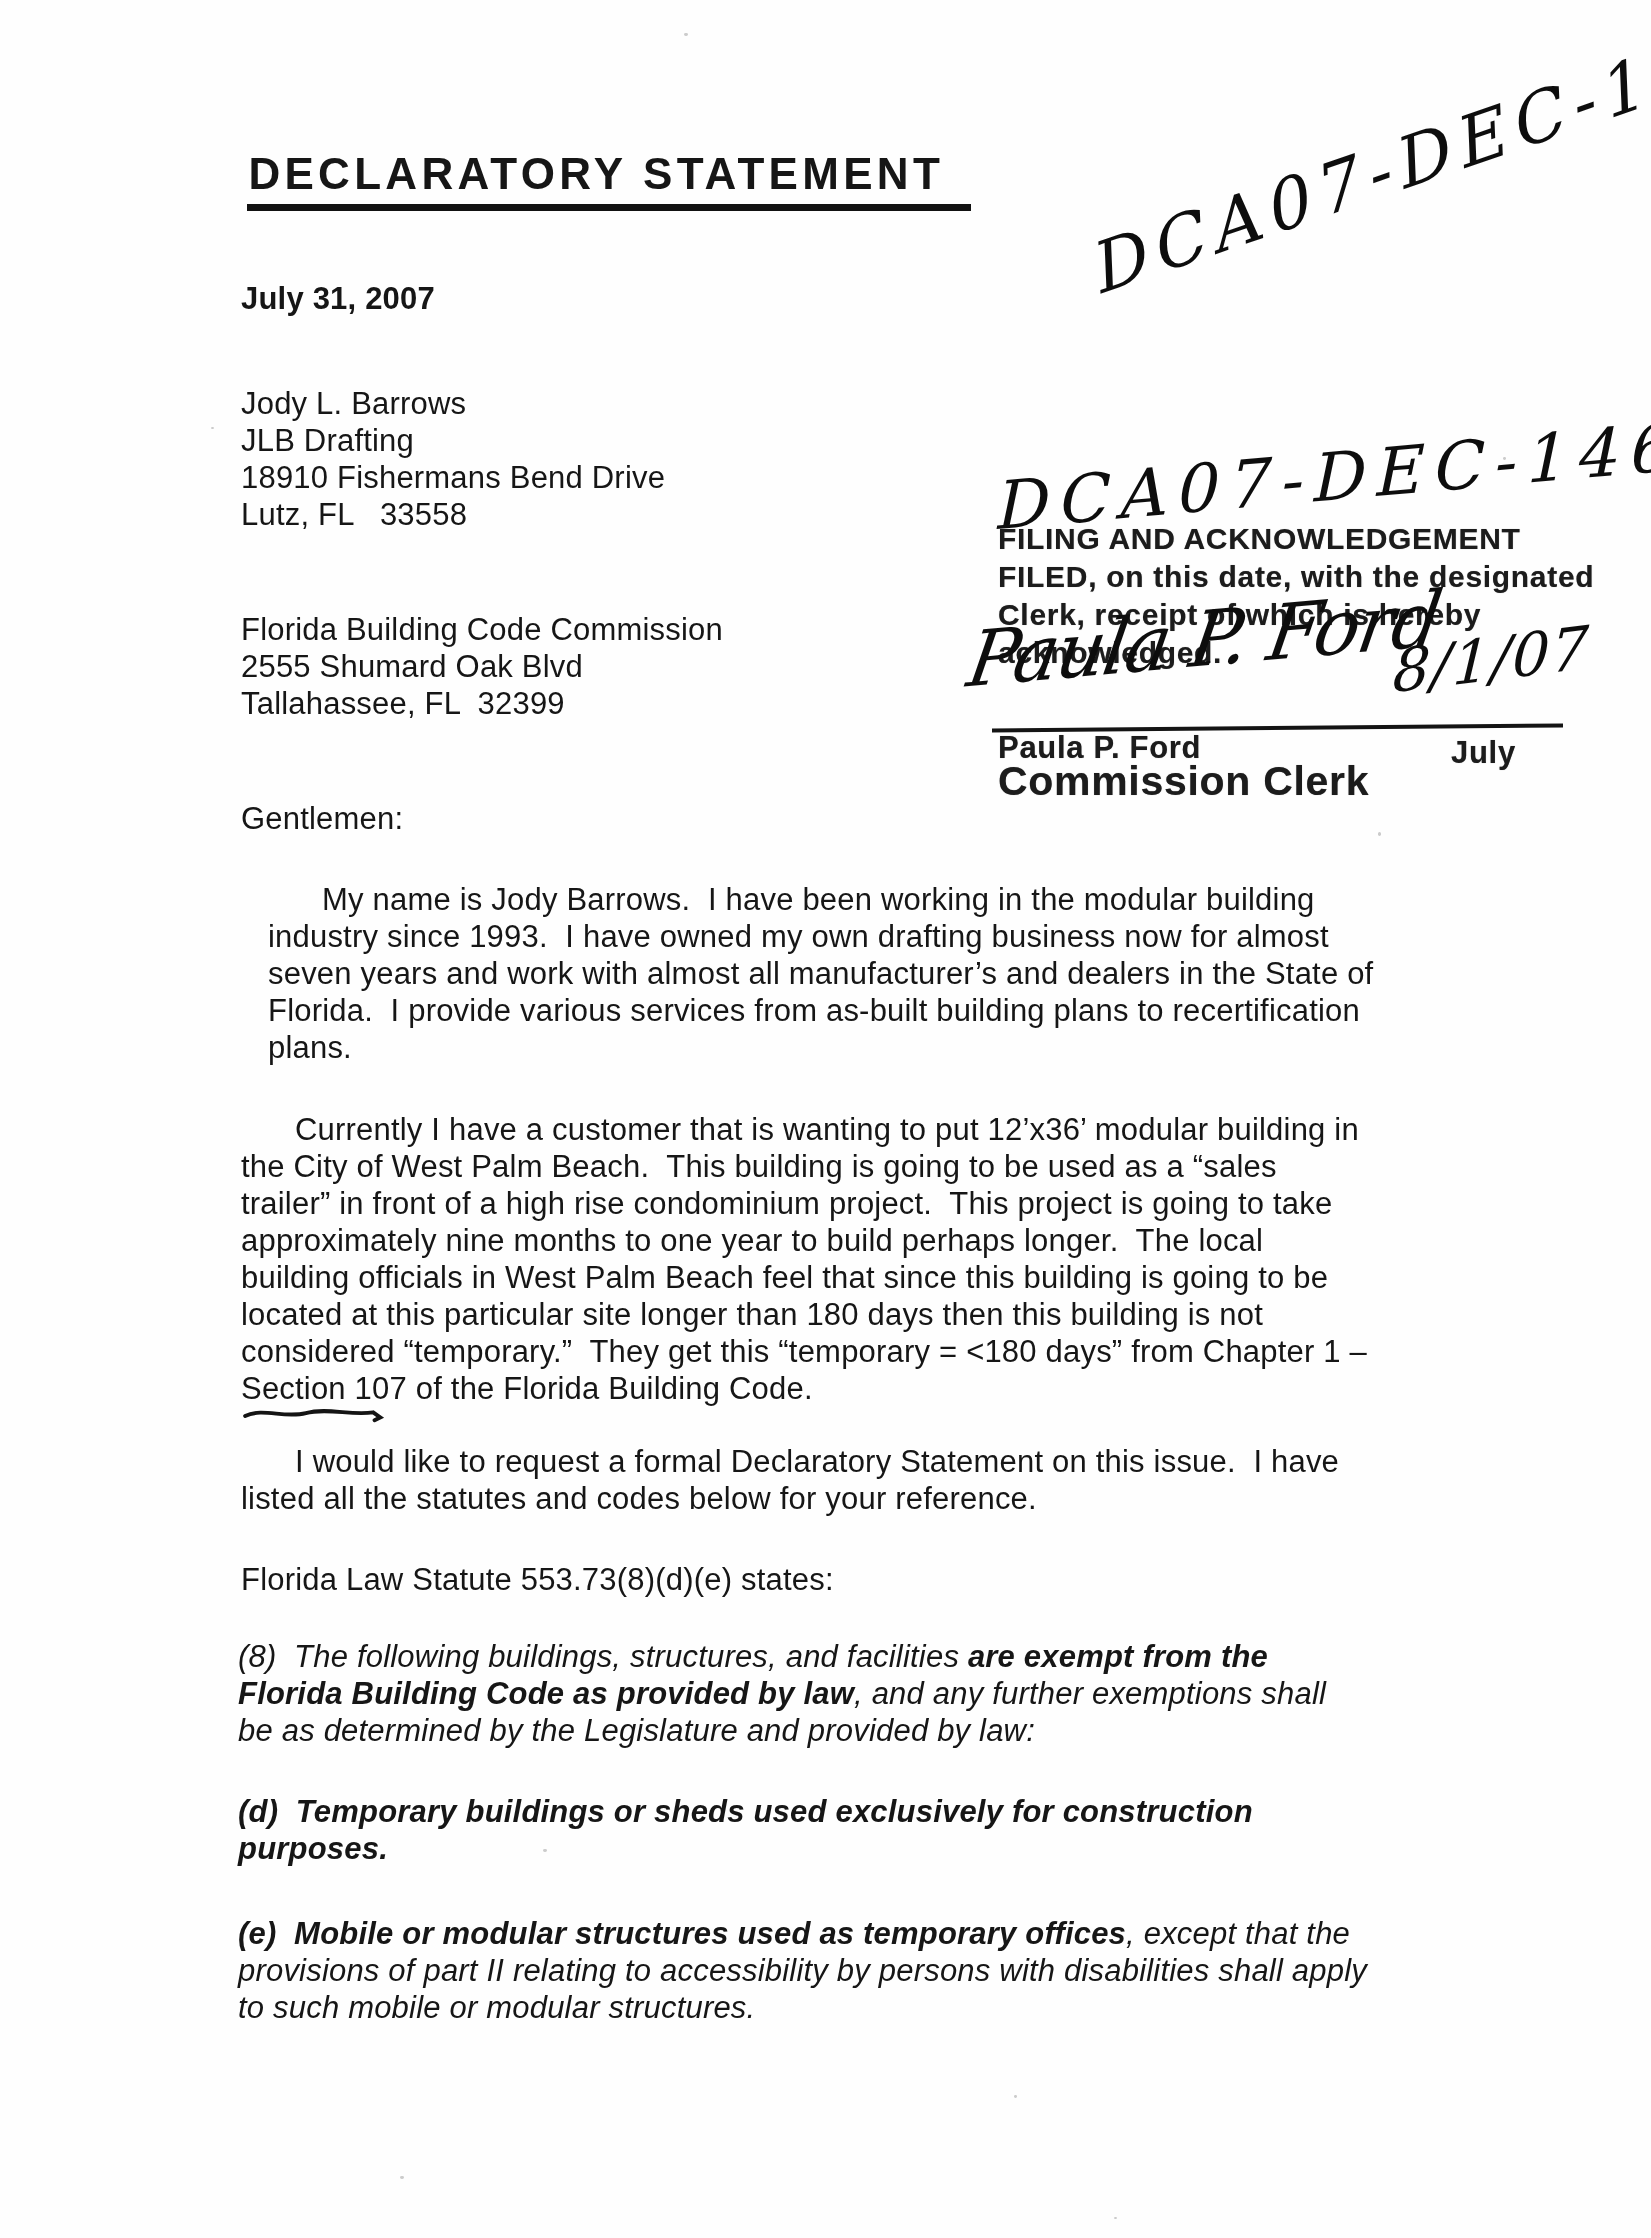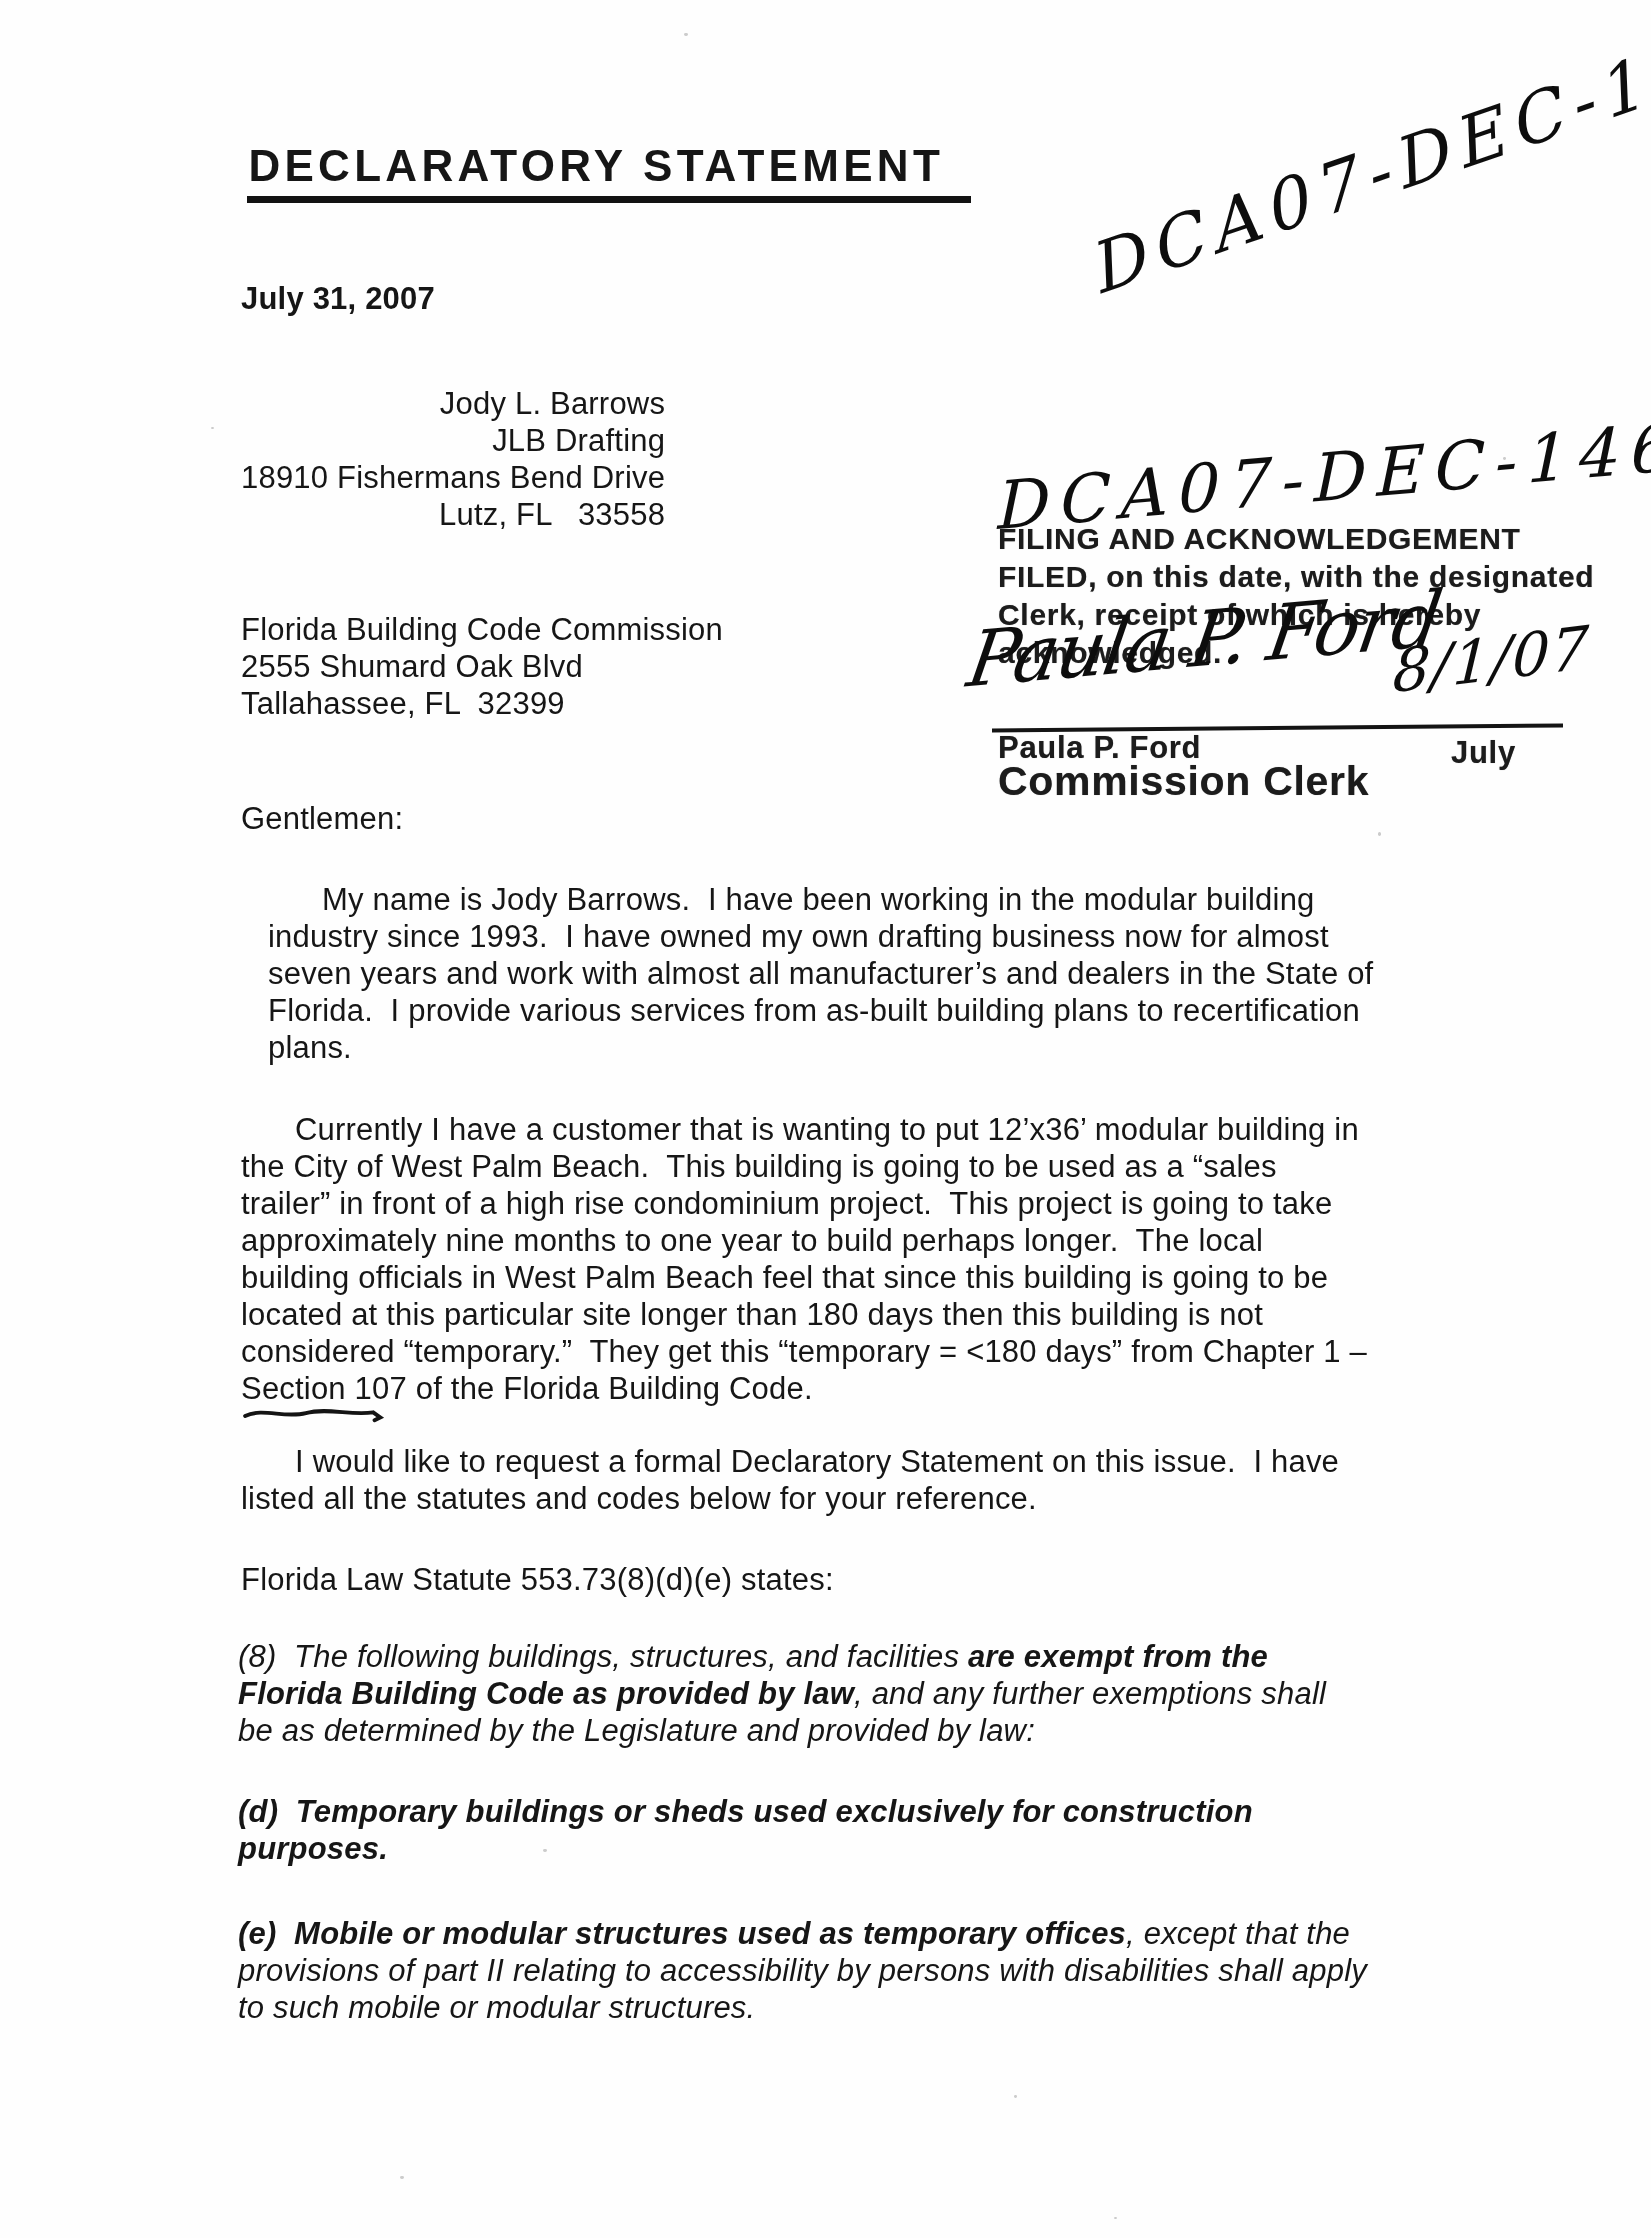--- a/index.html
+++ b/index.html
@@ -17,21 +17,21 @@
     position:absolute;
     white-space:pre-wrap;
     font-size:31px;
     line-height:37px;
     letter-spacing:0.2px;
   }
   .w { width:1356px; }
   .indent { text-indent:54px; }
   .title {
     position:absolute;
-    left:247px; top:142px;
+    left:247px; top:150px;
     margin:0;
     font-size:44px;
     font-weight:bold;
     letter-spacing:4.3px;
     line-height:1.1;
     border-bottom:7.1px solid #121212;
     padding:0 27px 5.7px 1.4px;
     white-space:nowrap;
   }
   .italic { font-style:italic; }
@@ -89,21 +89,21 @@
 <body>
 
 <div class="page">
 
   <h1 class="title">DECLARATORY STATEMENT</h1>
 
   <div class="abs script diagonal-number">DCA07-DEC-146</div>
 
   <div class="block" style="left:241px; top:280px;font-weight:bold;">July 31, 2007</div>
 
-  <div class="block" style="left:241px; top:385px;text-align:right;">Jody L. Barrows
+  <div class="block" style="left:241px; top:385px;">Jody L. Barrows
 JLB Drafting
 18910 Fishermans Bend Drive
 Lutz, FL   33558</div>
 
   <div class="block" style="left:241px; top:611px;">Florida Building Code Commission
 2555 Shumard Oak Blvd
 Tallahassee, FL  32399</div>
 
   <div class="abs script stamp-number">DCA07-DEC-146</div>
 

